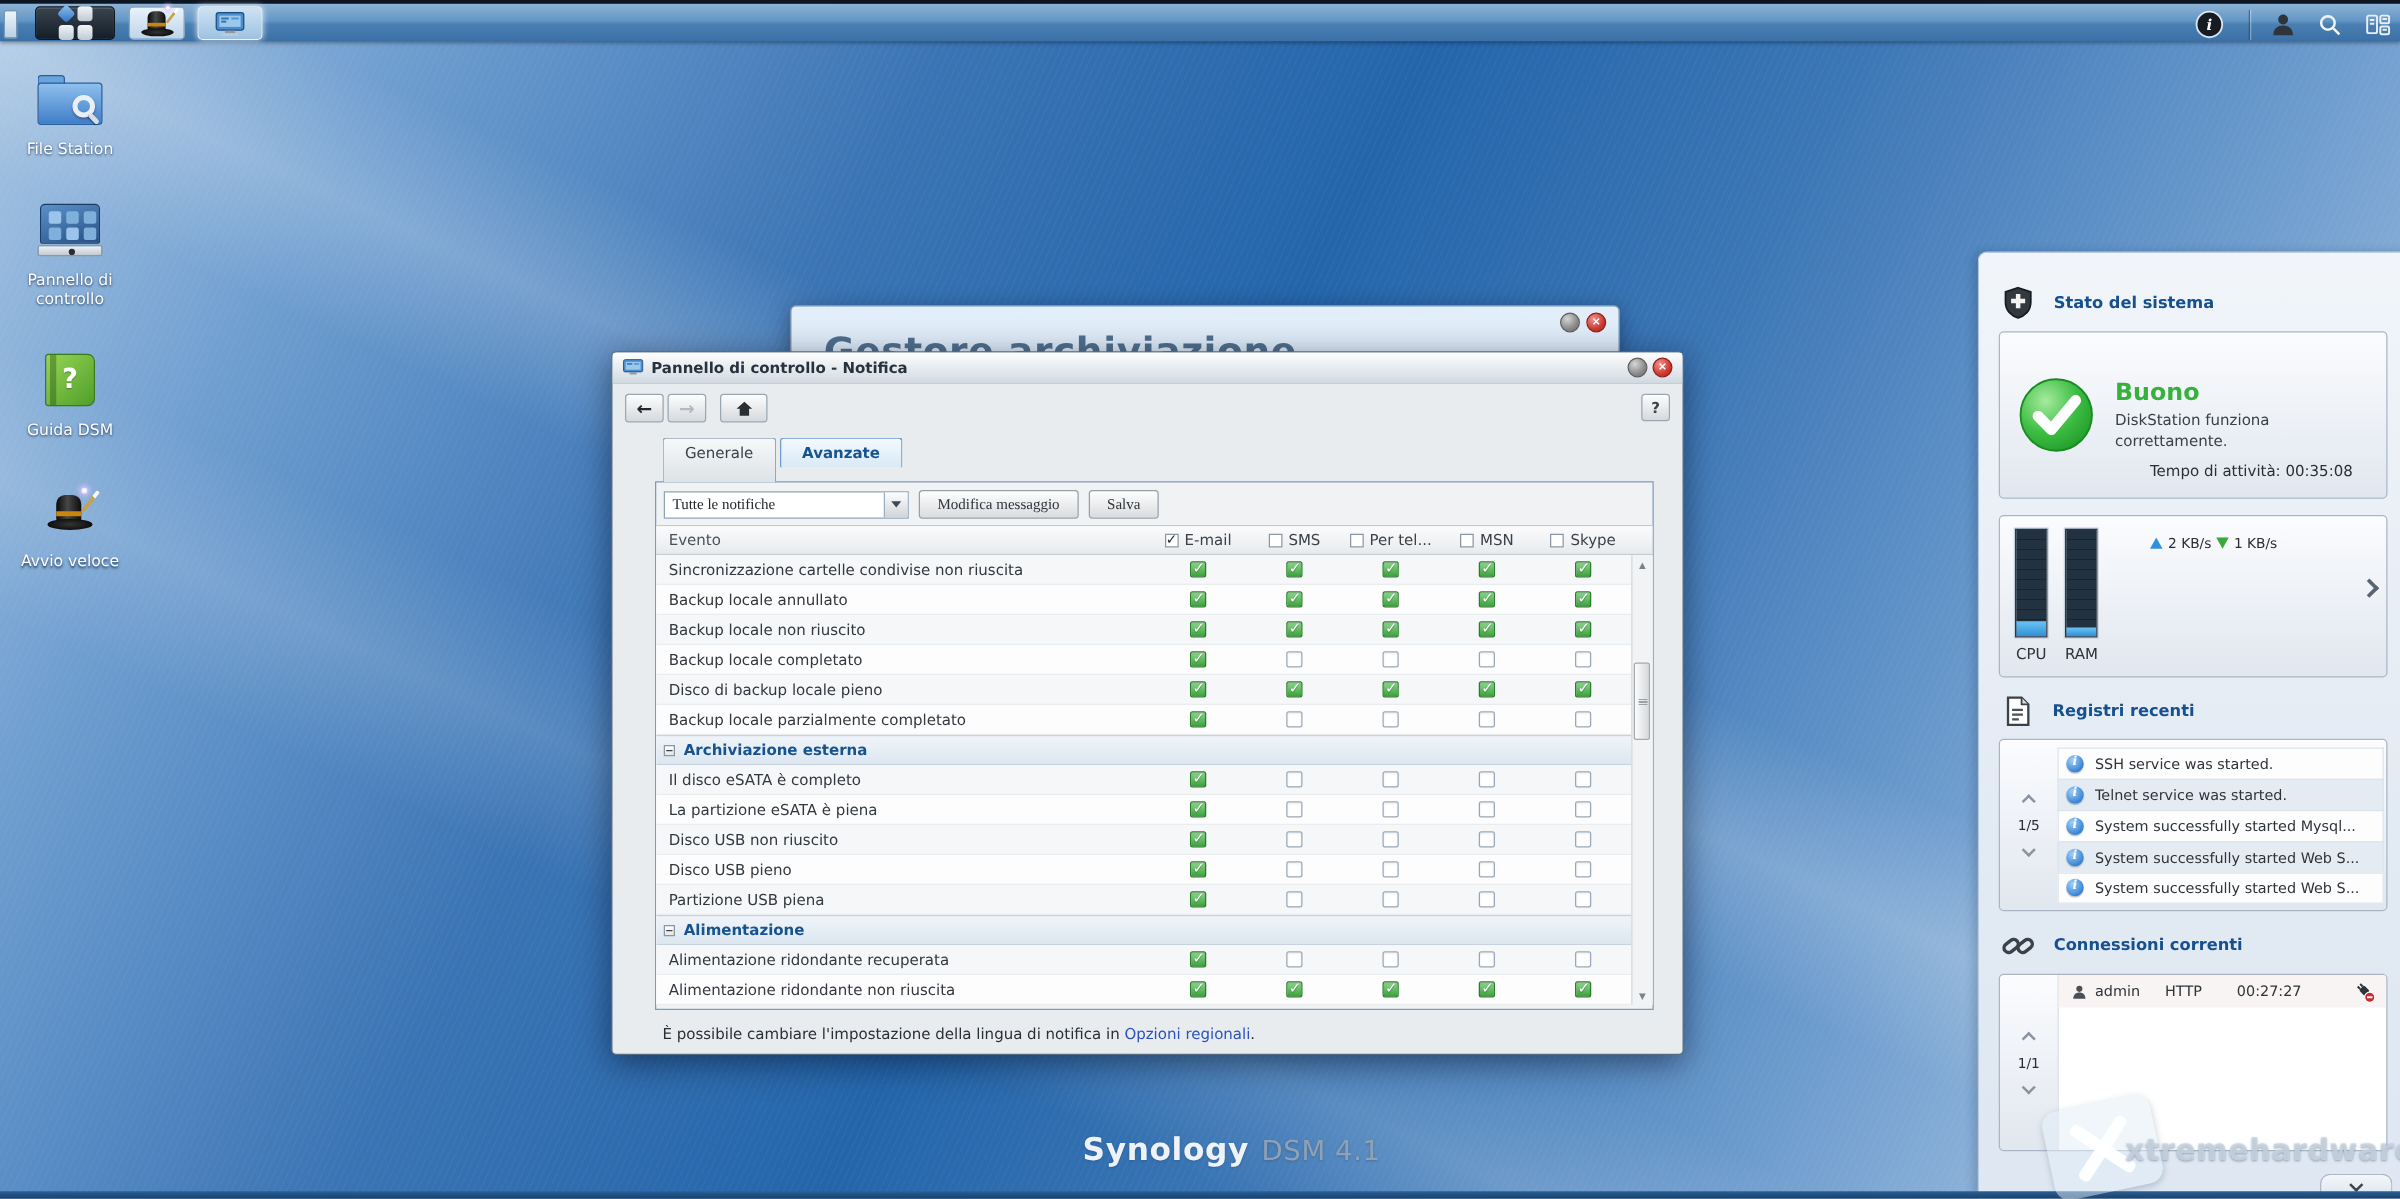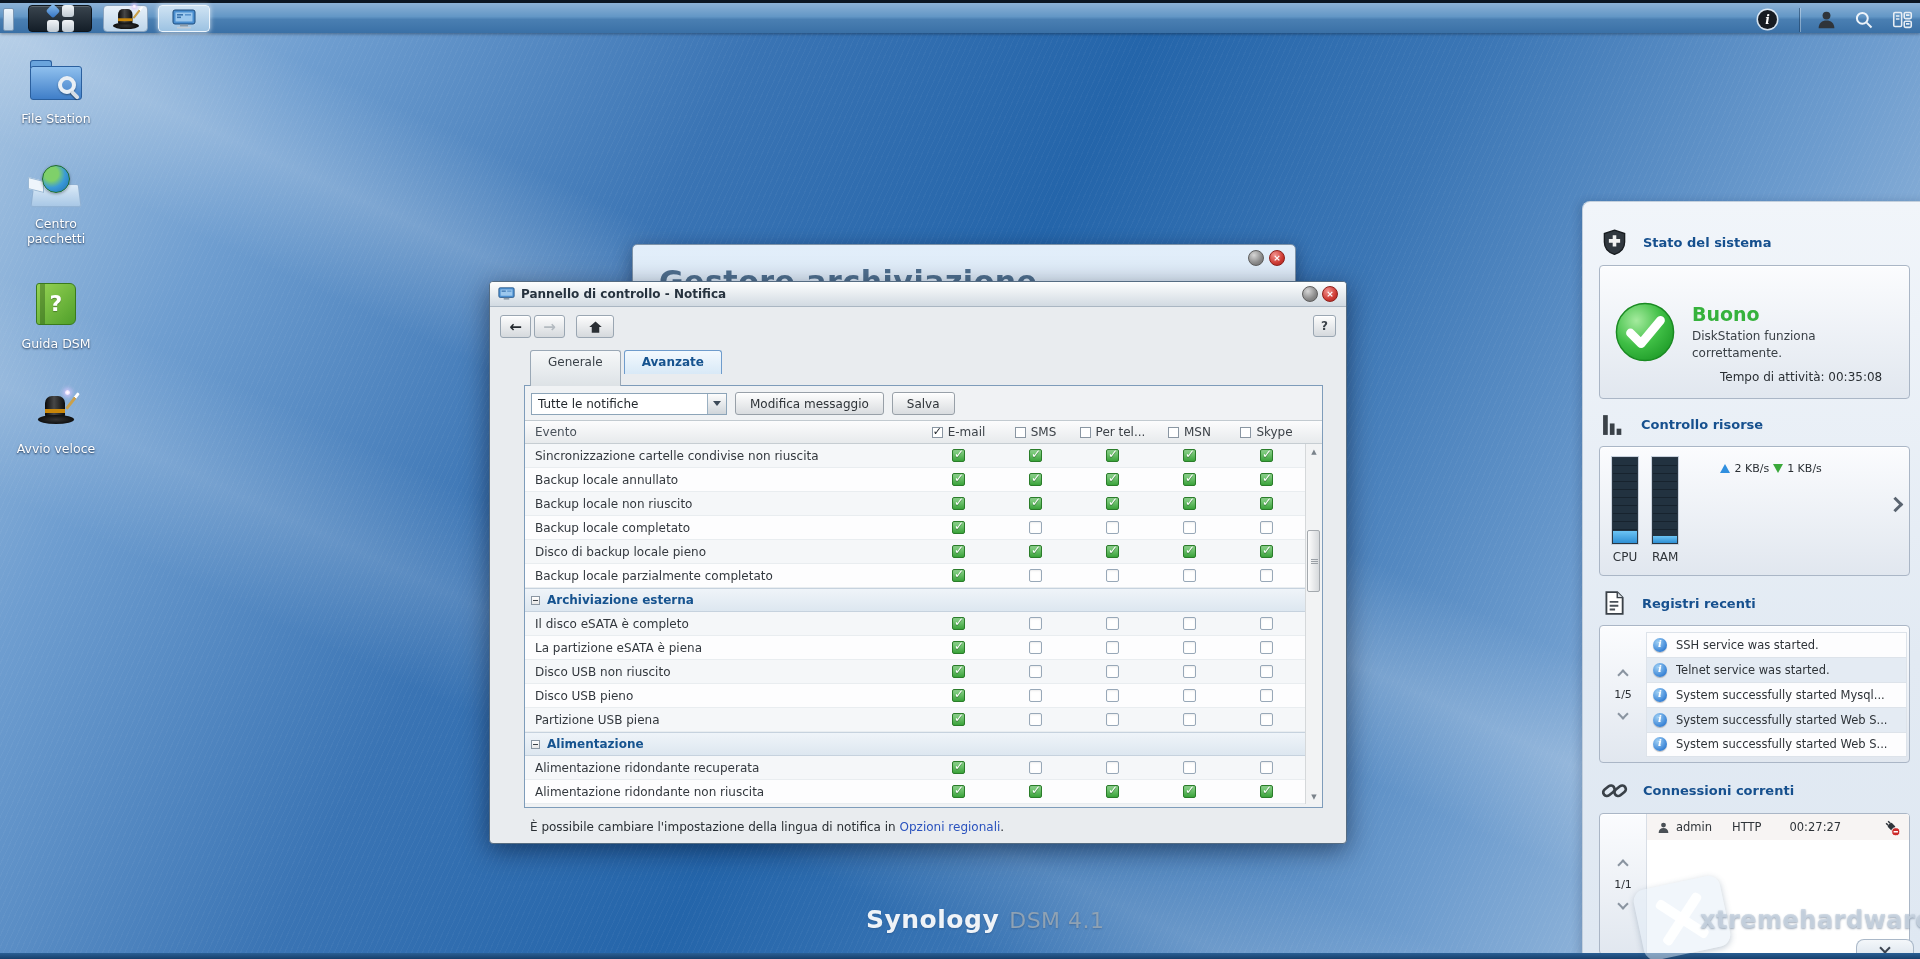--- a/index.html
+++ b/index.html
@@ -113,21 +113,21 @@
   .navbtn.home { width:38px; margin-left:8px; }
   .helpbtn { position:absolute; right:10px; top:8px; width:23px; height:22px; border:1px solid #9aa6b2; border-radius:3px;
     background:linear-gradient(180deg,#fdfdfd,#d5d9dd); display:flex; align-items:center; justify-content:center;
     font-weight:bold; color:#3a4148; box-shadow:inset 0 1px 0 #fff; }
   .tabs { display:flex; padding-left:40px; margin-top:6px; position:relative; z-index:2; }
   .tab { height:36px; line-height:22px; padding:0 17px; margin-right:3px; border:1px solid #9aa8b6; border-bottom:none;
     border-radius:3px 3px 0 0; background:linear-gradient(180deg,#f6f8f9,#dde2e6); color:#3a4148; font-size:12px; }
   .tab.active { background:linear-gradient(180deg,#f3f9fe,#d8e9f7); border-color:#6f9ccc; color:#16538f; font-weight:bold;
     height:24px; margin-bottom:-1px; }
   .content-box { position:relative; margin:0 23px 0 34px; border:1px solid #7e9cba; background:#f0f2f4; height:423px; margin-top:-1px; }
-  .toolbar { display:flex; align-items:center; gap:8px; padding:6px 6px 5px 6px; }
+  .toolbar { display:flex; align-items:center; gap:8px; padding:6px 6px 5px 6px;font-family:Liberation Serif, serif; }
   .select { width:196px; height:22px; border:1px solid #8ca4b8; background:#fff; display:flex; align-items:center; }
   .select-val { flex:1; padding-left:6px; font-size:12px; color:#23282d; white-space:nowrap; overflow:hidden; }
   .dd-btn { width:19px; height:100%; border-left:1px solid #9ab0c2; background:linear-gradient(180deg,#fdfdfd,#cfd5da);
     display:flex; align-items:center; justify-content:center; }
   .dd-car { width:0; height:0; border-left:4px solid transparent; border-right:4px solid transparent; border-top:5px solid #3c4a58; }
   .btn { height:23px; padding:0 14px; border:1px solid #98a0a8; border-radius:3px; font-size:12px; color:#2e3338;
     background:linear-gradient(180deg,#fefefe,#d9dcdf); box-shadow:inset 0 1px 0 #fff; display:flex; align-items:center; }
   .grid-wrap { position:relative; margin:0; border-top:1px solid #c2cad0; }
   .t-head { display:flex; align-items:center; height:23px; padding-right:17px;
     background:linear-gradient(180deg,#fcfcfd,#e7eaec); border-bottom:1px solid #c6cdd2; }
@@ -299,25 +299,24 @@
     <div class="desk-item">
       <span class="dicon">
         <span class="folder-tab"></span>
           <span class="folder-body"></span>
           <span class="mag"></span>
       </span>
       <span class="desk-label">File Station</span>
     </div>
     <div class="desk-item">
       <span class="dicon">
-        <span class="pkg-box"></span>
-          <span class="pkg-flap"></span>
-          <span class="pkg-globe"></span>
-      </span>
-      <span class="desk-label">Centro pacchetti</span>
+        <span class="cp-screen"></span>
+          <span class="cp-base"></span>
+      </span>
+      <span class="desk-label">Pannello di controllo</span>
     </div>
     <div class="desk-item">
       <span class="dicon">
         <span class="book">?</span>
       </span>
       <span class="desk-label">Guida DSM</span>
     </div>
     <div class="desk-item">
       <span class="dicon" style="display:flex;justify-content:center;padding-top:8px;">
         <span class="hat">
@@ -690,30 +689,20 @@
           <path d="M17 33 l11 11 l20 -24" stroke="#fff" stroke-width="9" fill="none" stroke-linecap="round" stroke-linejoin="round"></path>
         </svg>
       </span>
       <span class="status-txt">
         <div class="status-good">Buono</div>
         <div class="status-desc">DiskStation funziona correttamente.</div>
       </span>
       <span class="status-uptime">Tempo di attività: 00:35:08</span>
     </div>
 
-    <div class="sb-header">
-      <span>
-        <svg width="25" height="25" viewBox="0 0 24 24" fill="#3a4148">
-            <rect x="2" y="3" width="4.5" height="19"></rect>
-            <rect x="8.5" y="11" width="4.5" height="11"></rect>
-            <rect x="15" y="16" width="4.5" height="6"></rect>
-          </svg>
-      </span>
-      <span class="ttl">Controllo risorse</span>
-    </div>
     <div class="sb-card res-card">
       <span class="meter-wrap">
         <span class="meter">
             <span class="fill" style="height:12px;"></span>
           </span>
         <span class="meter-lbl">CPU</span>
       </span>
       <span class="meter-wrap">
         <span class="meter">
             <span class="fill" style="height:7px;"></span>

